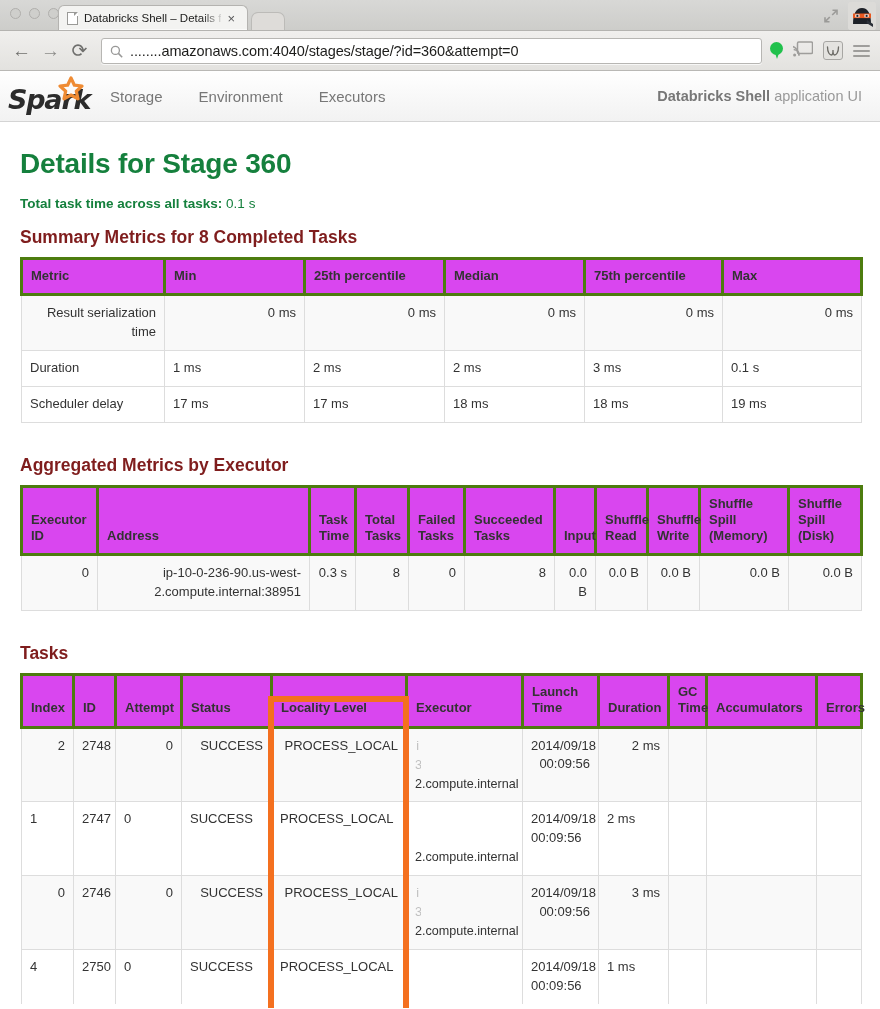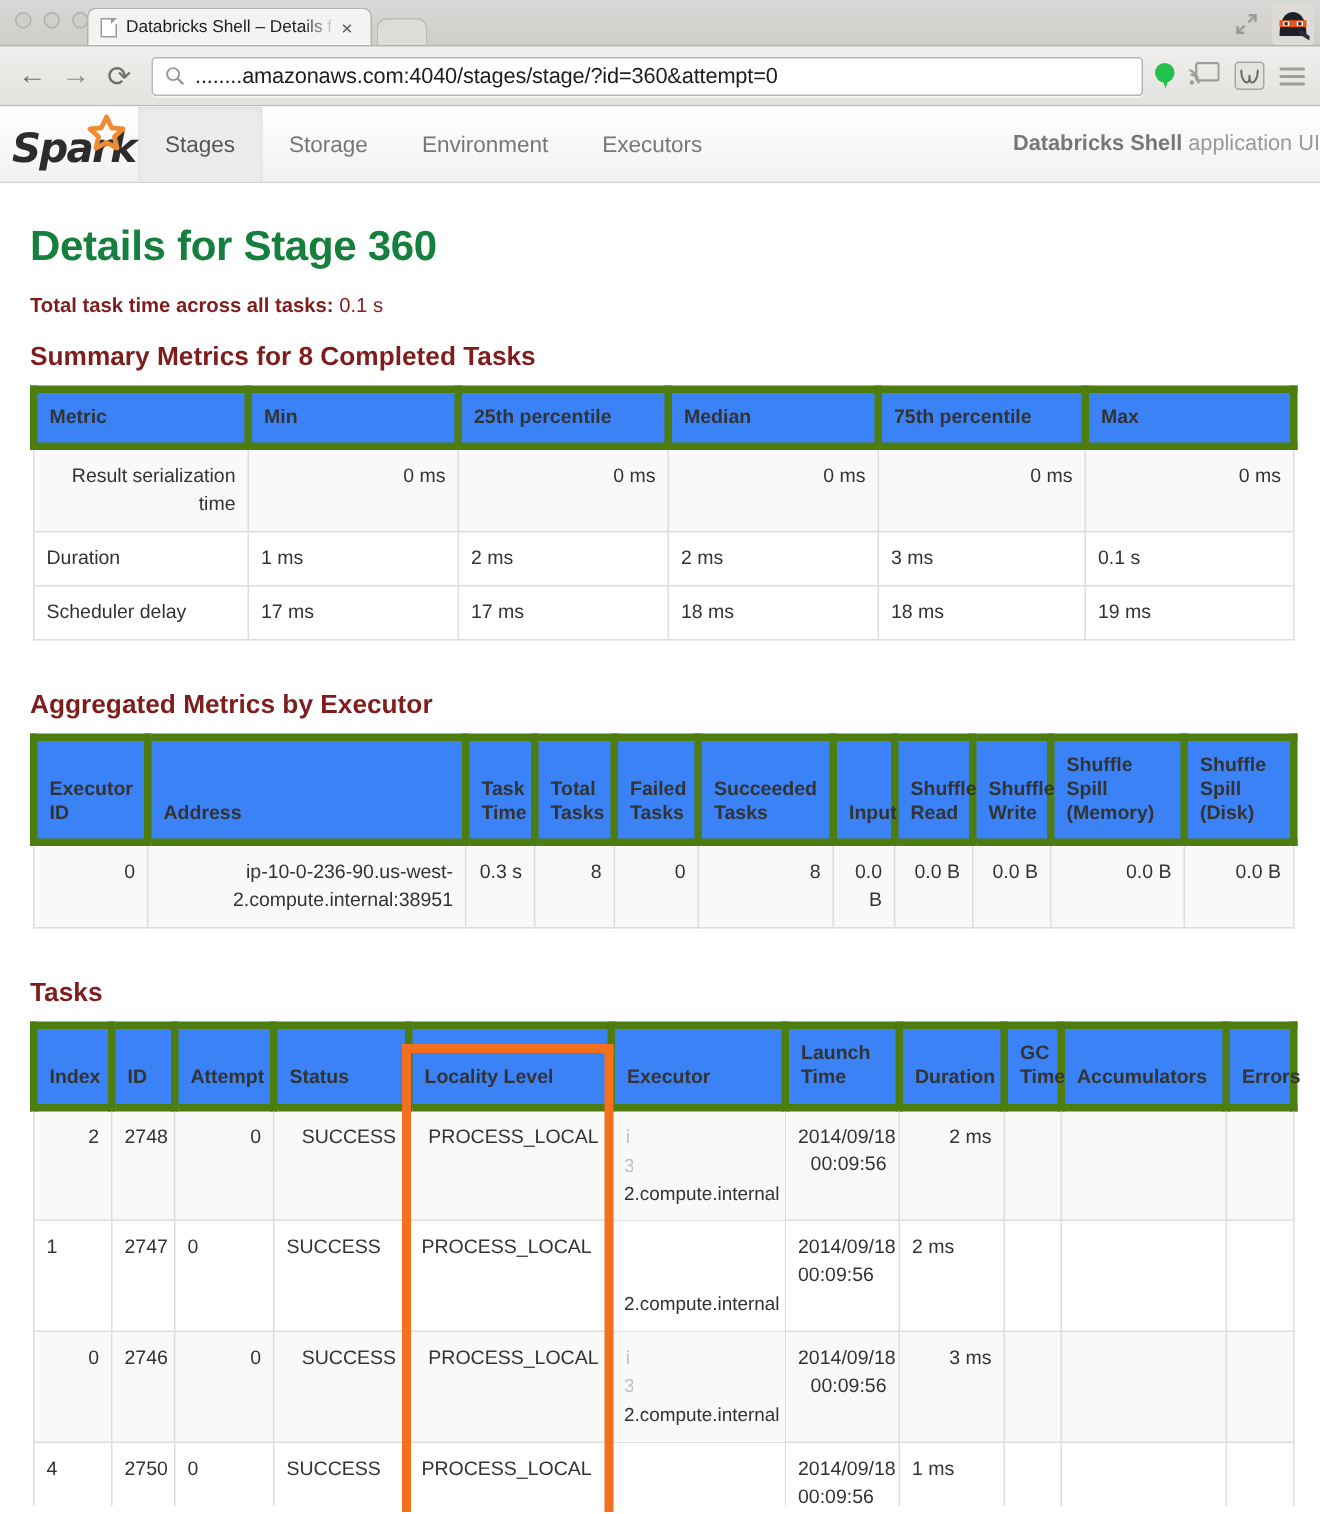--- a/index.html
+++ b/index.html
@@ -219,38 +219,39 @@
     color: #777777;
   }
   .nav-item.active {
     background: #ececec;
     color: #555555;
     box-shadow: inset 0 2px 4px rgba(0,0,0,.06);
   }
   .app-name {
     margin-left: auto;
     display: flex; align-items: center;
+    padding-right: 18px;
     font-size: 14.5px;
     color: #999999;
   }
   .app-name b { color: #777777; font-weight: bold; margin-right: 4px; }
 
   .content {
     padding: 18px 20px 0 20px;
   }
   h1.page-title {
     font-size: 28px;
     font-weight: bold;
     color: #15803d;
     margin: 8px 0 16px 0;
     letter-spacing: -.2px;
   }
   .total-line {
     font-size: 13.5px;
-    color: #7f1d1d;
+    color: #15803d;
     margin: 0 0 16px 0;
   }
   .total-line b { font-weight: bold; }
   .total-line span.val { font-weight: normal; }
   h2.section {
     font-size: 17.5px;
     font-weight: bold;
     color: #7f1d1d;
     margin: 0 0 9px 0;
   }
@@ -261,23 +262,23 @@
     width: 840px;
     font-size: 13px;
     color: #333;
     margin-bottom: 2px;
     table-layout: fixed;
   }
   table.spark th {
     text-align: left;
     font-weight: bold;
     padding: 8px 5px 9px 8px;
-    border: 5px solid #4d7c0f;
+    border: 3px solid #4d7c0f;
     vertical-align: bottom;
-    background: #3b82f6;
+    background: #d946ef;
     line-height: 1.25;
   }
   table.spark td {
     padding: 8px 8px;
     border: 1px solid #dddddd;
     vertical-align: top;
     line-height: 1.45;
     background: #ffffff;
   }
   table.spark tbody tr.odd td { background: #f9f9f9; text-align: right; }
@@ -440,21 +441,20 @@
         <div class="spark-logo">
           <span class="spark-word">Spark</span>
           <span class="spark-star">
             <svg width="30" height="28" viewBox="0 0 30 28">
               <path d="M15 2 L18.4 9.2 L26 10 L20.3 15.2 L22 22.8 L15 19 L8 22.8 L9.7 15.2 L4 10 L11.6 9.2 Z" fill="none" stroke="#ef8b33" stroke-width="3.2" stroke-linejoin="round"></path>
             </svg>
           </span>
         </div>
       </div>
       <div class="nav-items">
-        <a class="nav-item active">Stages</a>
         <a class="nav-item">Storage</a>
         <a class="nav-item">Environment</a>
         <a class="nav-item">Executors</a>
       </div>
       <div class="app-name">
         <b>Databricks Shell</b>
         <span>application UI</span>
       </div>
     </div>
 

